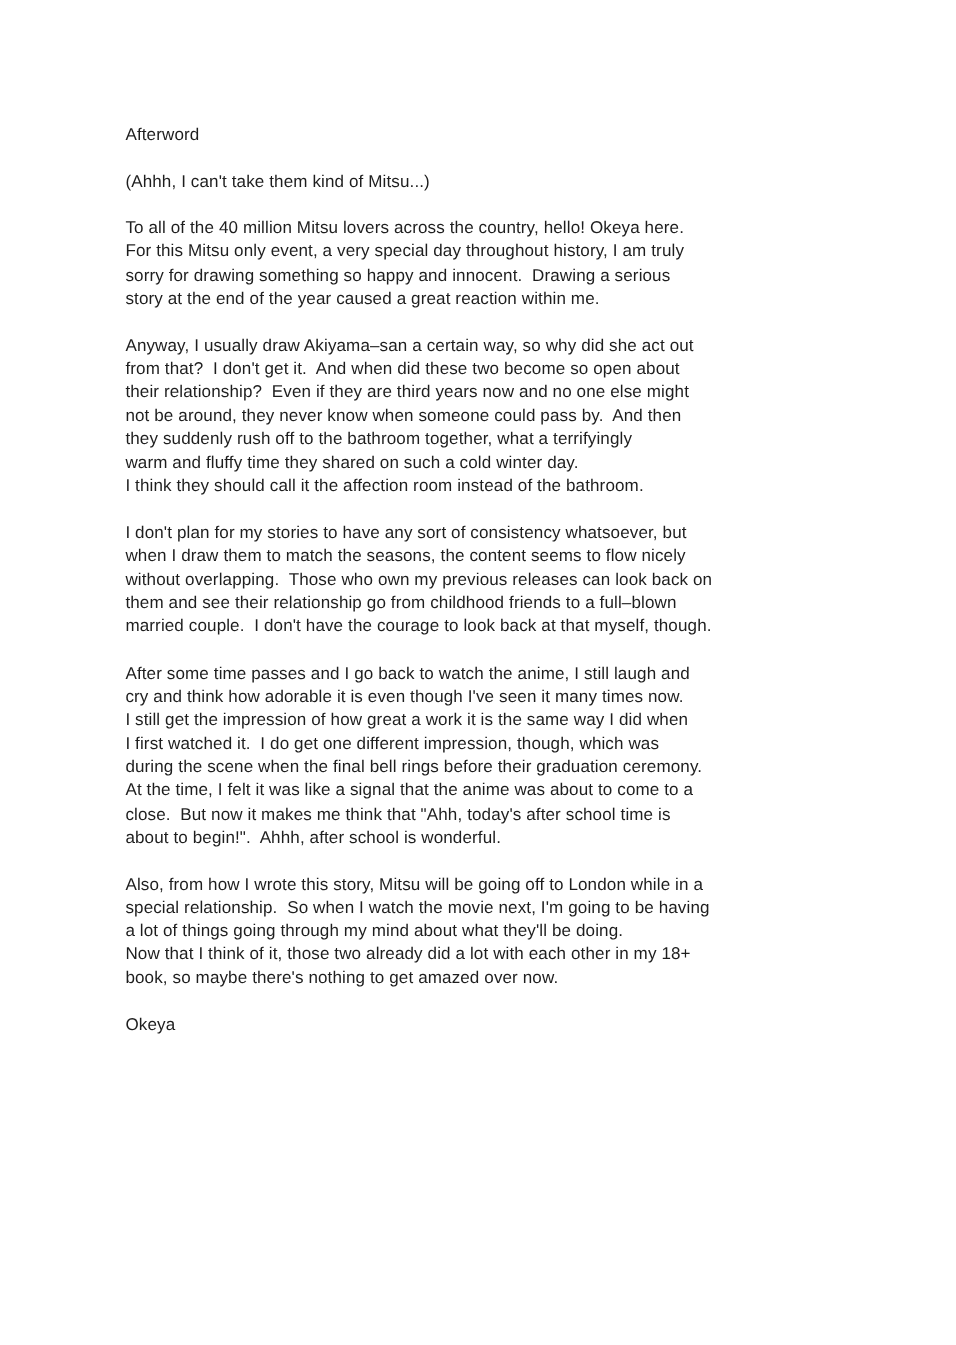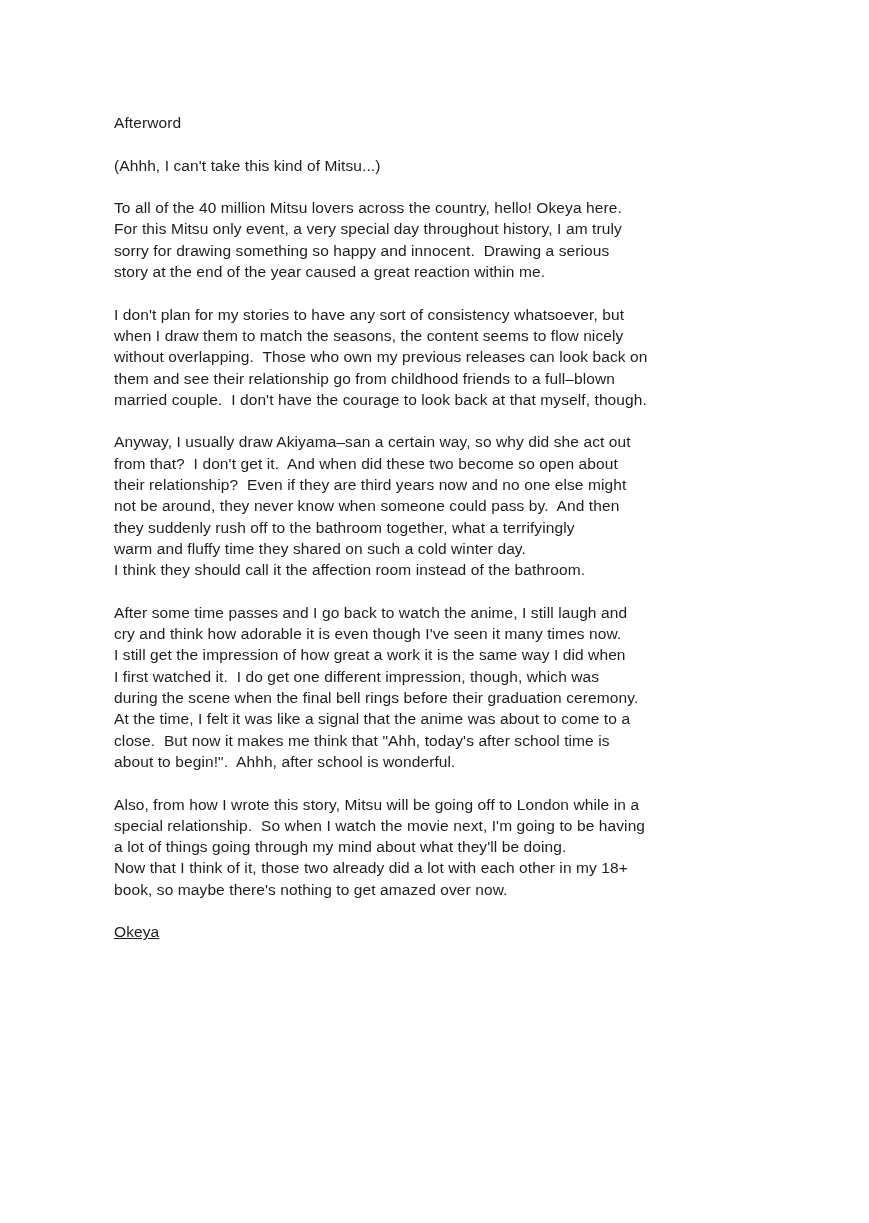--- a/index.html
+++ b/index.html
@@ -24,46 +24,45 @@
     font-family: "Liberation Sans", "DejaVu Sans", sans-serif;
     font-size: 15.5px;
     line-height: 21.3px;
     color: #1e1e1e;
     letter-spacing: 0.1px;
     white-space: pre-wrap;
     margin: 0 0 21.3px 0;
   }
   .doc p:last-child {
     margin-bottom: 0;
-    text-decoration: underline;
   }
 </style>
 </head>
 <body>
 
 <div class="canvas">
   <div class="doc">
     <p>Afterword</p>
-    <p>(Ahhh, I can't take this kind of Mitsu...)</p>
+    <p>(Ahhh, I can't take them kind of Mitsu...)</p>
     <p>To all of the 40 million Mitsu lovers across the country, hello! Okeya here.
 For this Mitsu only event, a very special day throughout history, I am truly
 sorry for drawing something so happy and innocent.  Drawing a serious
 story at the end of the year caused a great reaction within me.</p>
-    <p>I don't plan for my stories to have any sort of consistency whatsoever, but
-when I draw them to match the seasons, the content seems to flow nicely
-without overlapping.  Those who own my previous releases can look back on
-them and see their relationship go from childhood friends to a full–blown
-married couple.  I don't have the courage to look back at that myself, though.</p>
     <p>Anyway, I usually draw Akiyama–san a certain way, so why did she act out
 from that?  I don't get it.  And when did these two become so open about
 their relationship?  Even if they are third years now and no one else might
 not be around, they never know when someone could pass by.  And then
 they suddenly rush off to the bathroom together, what a terrifyingly
 warm and fluffy time they shared on such a cold winter day.
 I think they should call it the affection room instead of the bathroom.</p>
+    <p>I don't plan for my stories to have any sort of consistency whatsoever, but
+when I draw them to match the seasons, the content seems to flow nicely
+without overlapping.  Those who own my previous releases can look back on
+them and see their relationship go from childhood friends to a full–blown
+married couple.  I don't have the courage to look back at that myself, though.</p>
     <p>After some time passes and I go back to watch the anime, I still laugh and
 cry and think how adorable it is even though I've seen it many times now.
 I still get the impression of how great a work it is the same way I did when
 I first watched it.  I do get one different impression, though, which was
 during the scene when the final bell rings before their graduation ceremony.
 At the time, I felt it was like a signal that the anime was about to come to a
 close.  But now it makes me think that "Ahh, today's after school time is
 about to begin!".  Ahhh, after school is wonderful.</p>
     <p>Also, from how I wrote this story, Mitsu will be going off to London while in a
 special relationship.  So when I watch the movie next, I'm going to be having

